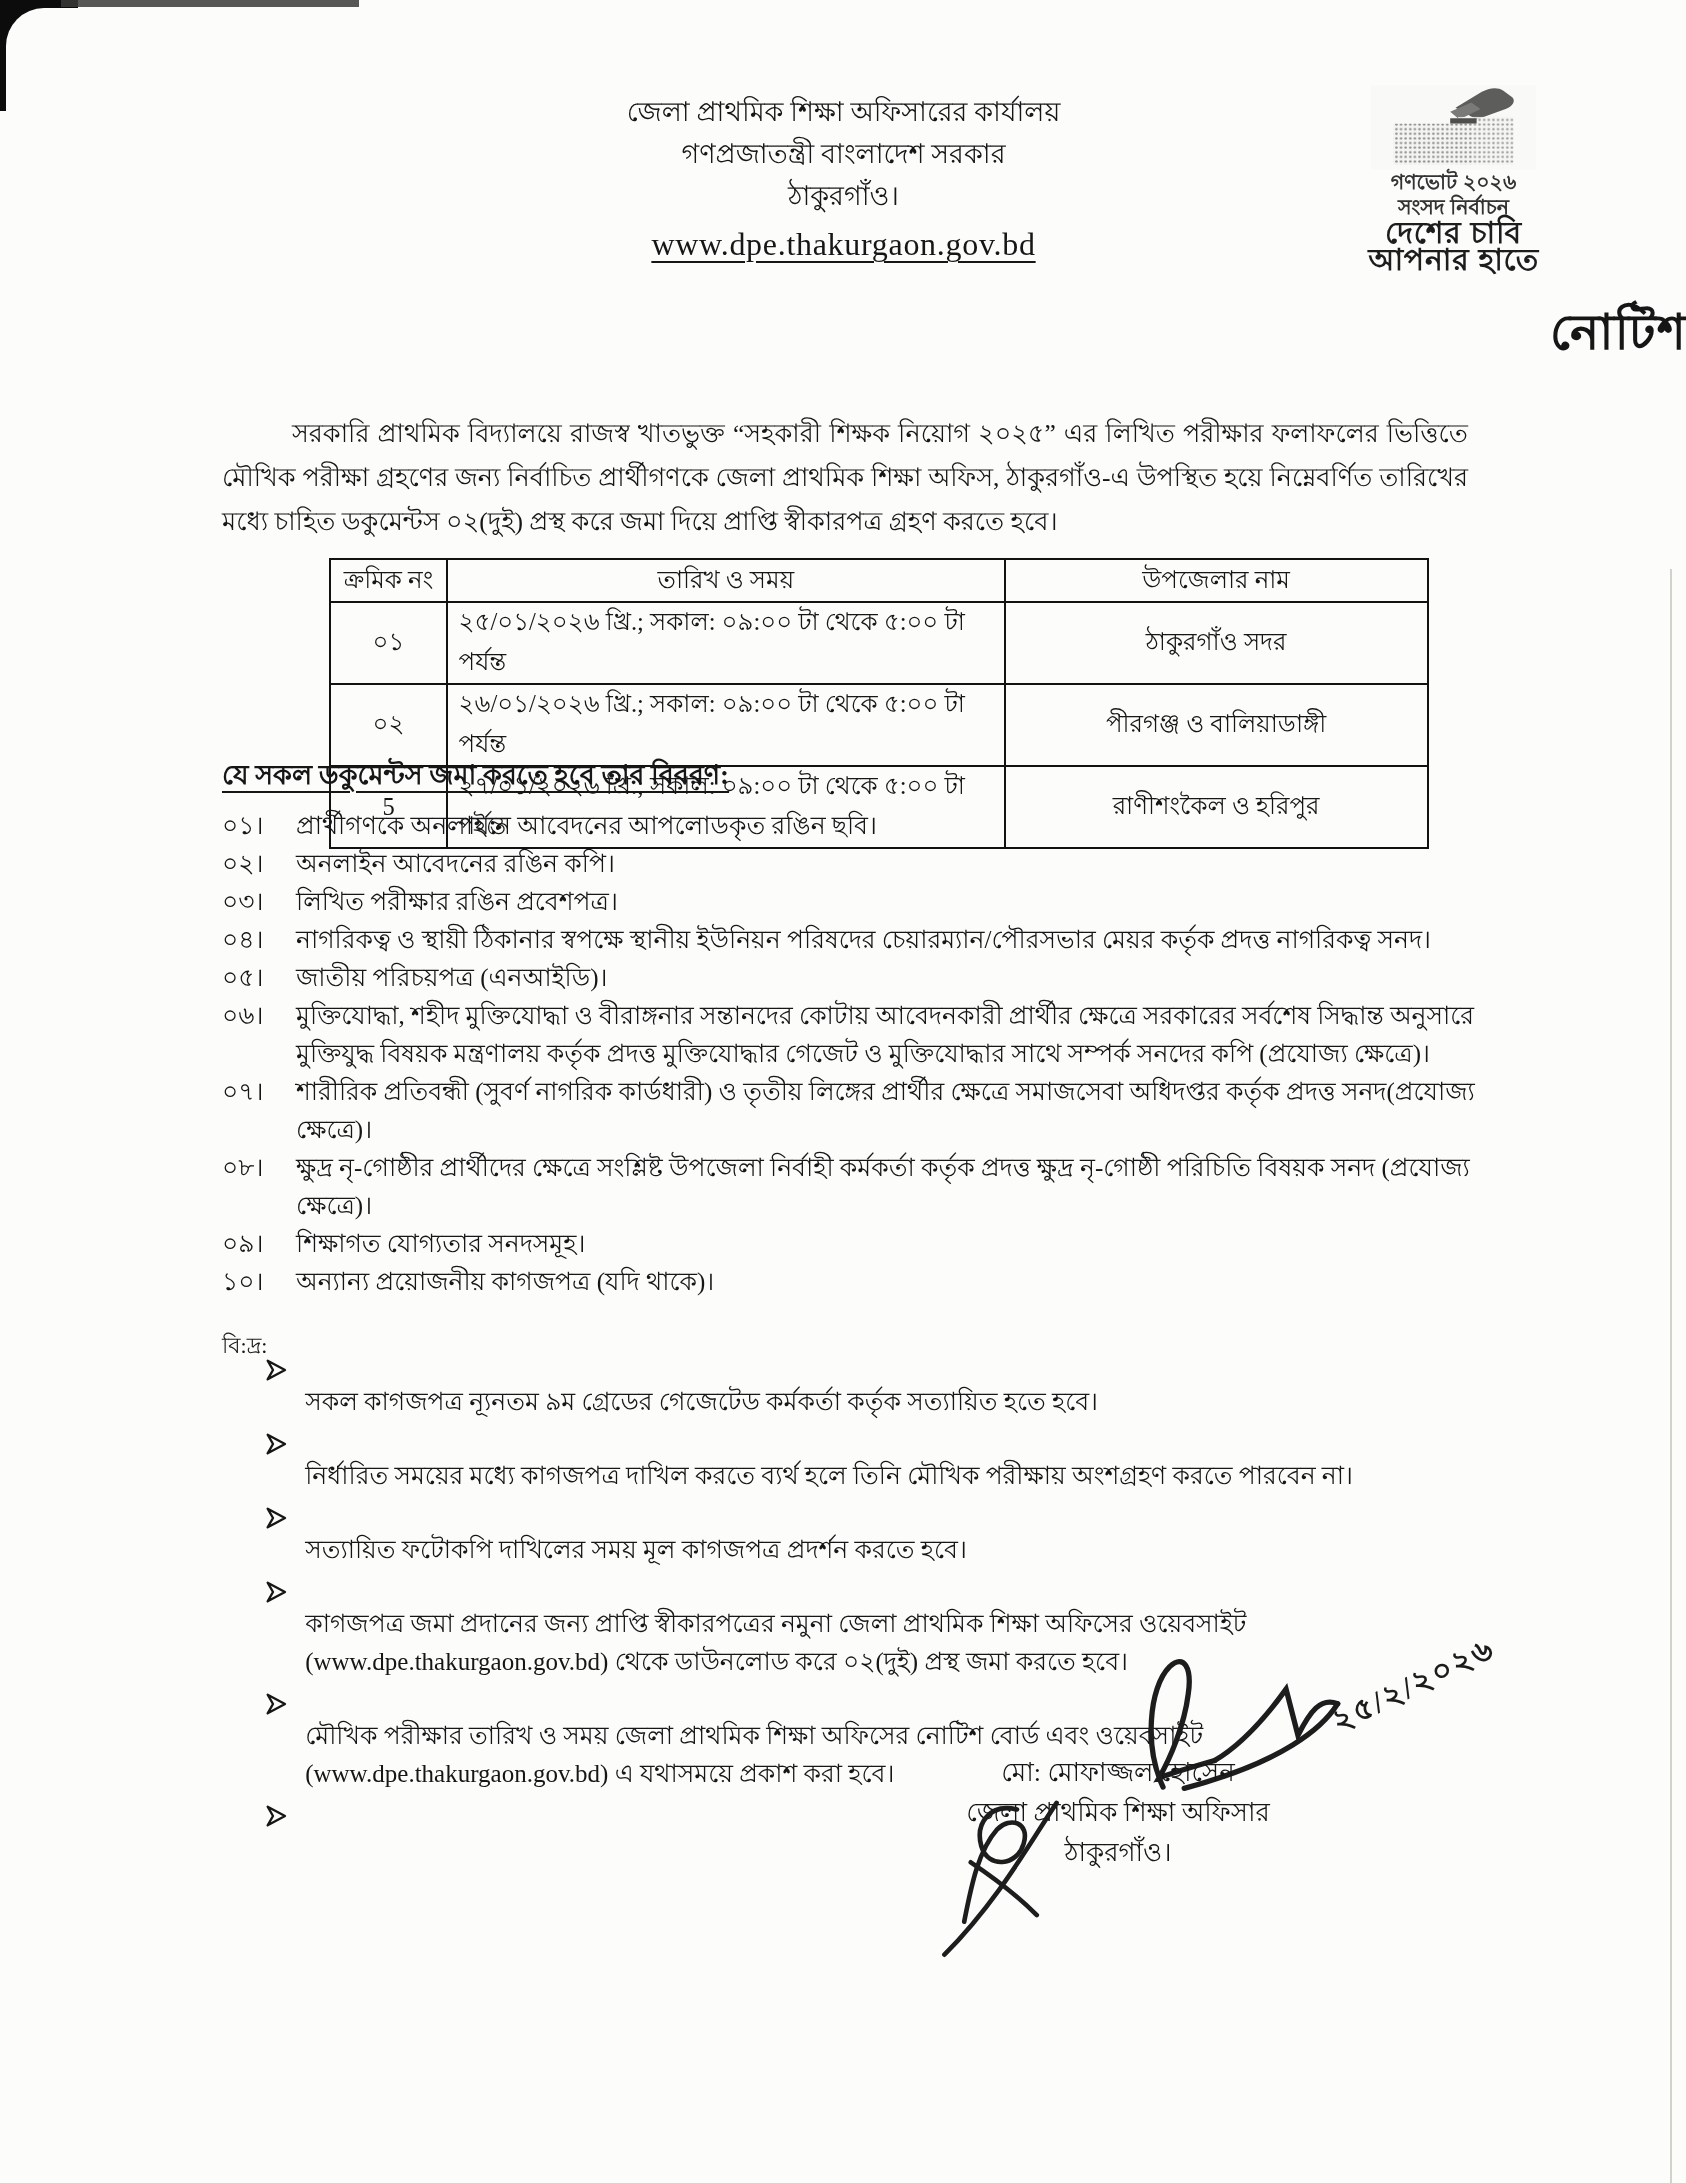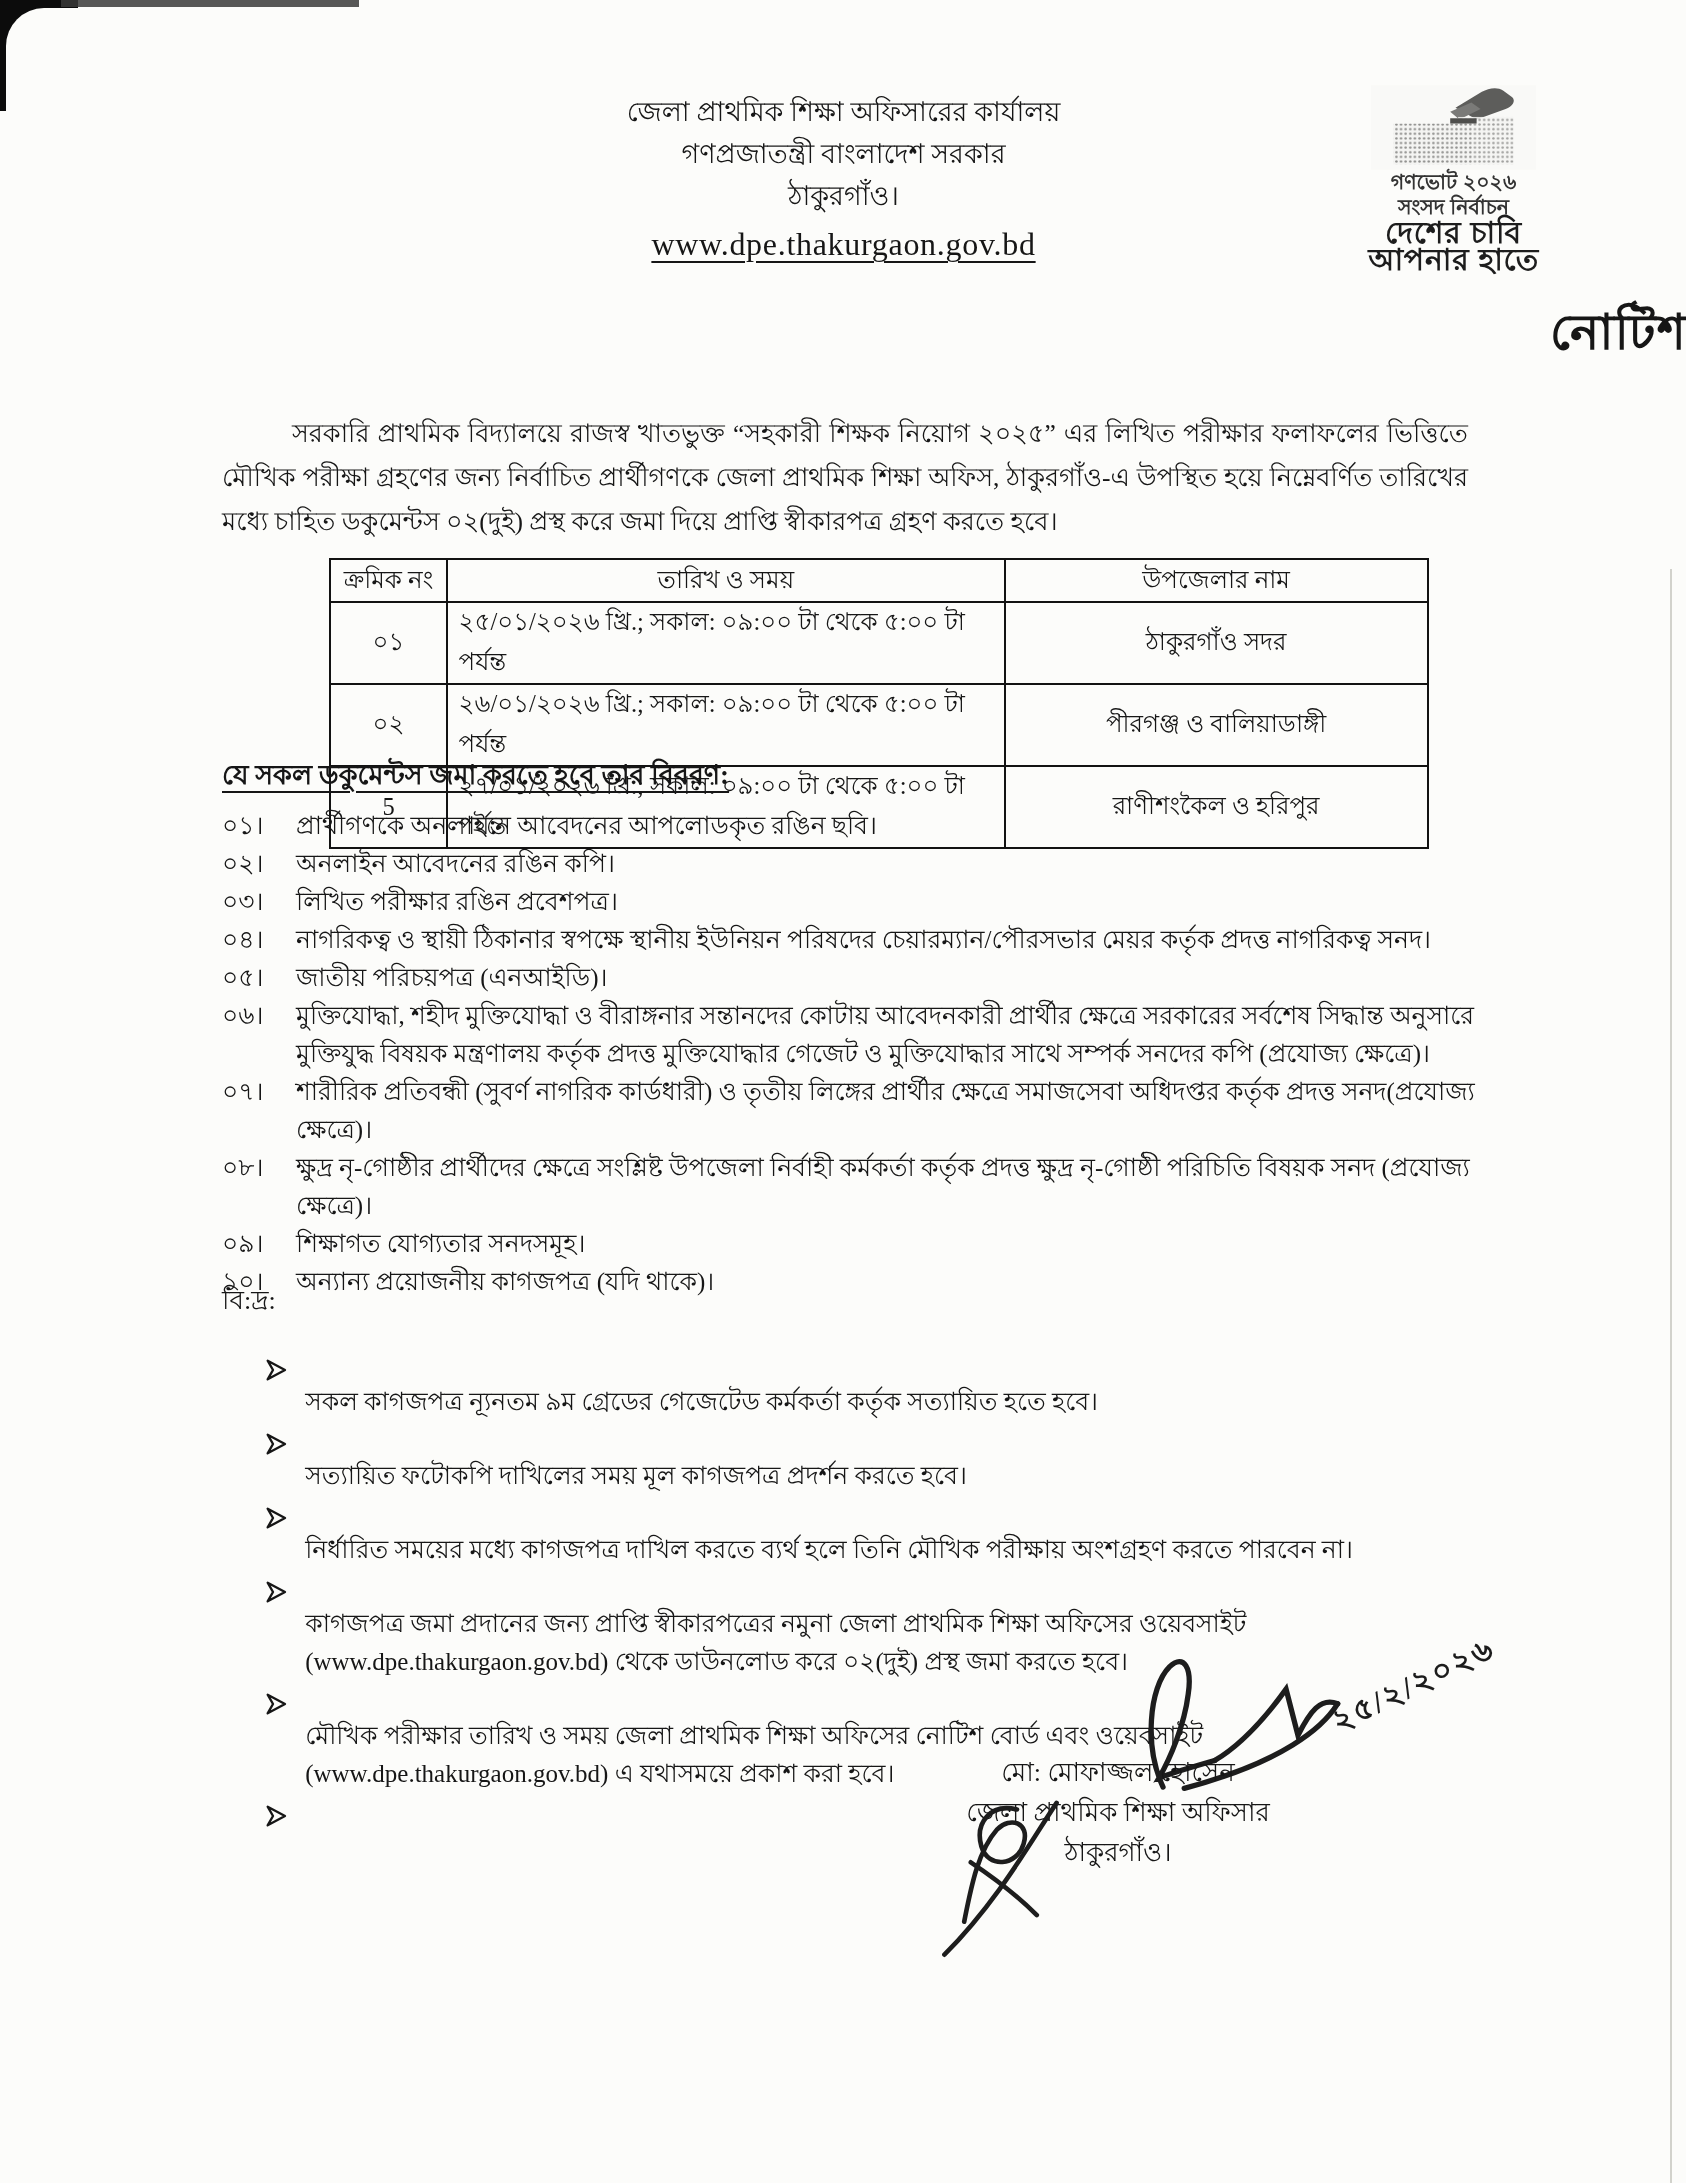--- a/index.html
+++ b/index.html
@@ -49,21 +49,21 @@
   .schedule td.c-dt{text-align:left;padding-left:10.6px;}
   .schedule .c-up{width:405px;text-align:center;}
   
   .docs-heading{position:absolute;top:754px;left:222px;font-size:27px;font-weight:bold;
     text-decoration:underline;text-underline-offset:6.6px;text-decoration-thickness:2px;}
   .doc-list{position:absolute;top:807px;left:222px;width:1298px;list-style:none;margin:0;padding:0;}
   .doc-list li{display:flex;align-items:flex-start;font-size:25px;line-height:38px;}
   .doc-list .no{flex:0 0 74px;}
   .doc-list .txt{flex:1 1 auto;max-width:1221px;}
   
-  .nb-label{position:absolute;top:1280px;left:222px;font-size:26px;}
+  .nb-label{position:absolute;top:1328px;left:222px;font-size:22px;}
   .nb-list{position:absolute;top:1351px;left:262px;width:1191px;list-style:none;margin:0;padding:0;}
   .nb-list li{display:flex;align-items:flex-start;font-size:25px;line-height:38px;margin-bottom:4px;min-height:38px;}
   .nb-list .arrow{flex:0 0 30px;margin-top:6.6px;margin-right:13.2px;}
   .nb-list .txt{flex:1 1 auto;max-width:1138px;margin-top:32px;}
   .weblink{text-underline-offset:4.6px;text-decoration-thickness:2px;}
   
   .sig-scrawl{position:absolute;left:1085px;top:1648px;}
   .sig-date{position:absolute;left:1346px;top:1696px;font-size:31px;font-weight:bold;color:#1c1c1c;
     transform:rotate(-26deg);transform-origin:left bottom;letter-spacing:2px;white-space:nowrap;}
   .sig-block{position:absolute;left:925px;top:1753px;width:386px;text-align:center;
@@ -188,27 +188,27 @@
     <li>
       <svg class="arrow" width="24" height="24" viewBox="0 0 36 36">
           <path d="M4,4 L30,18 L4,32 L12,18 Z" fill="none" stroke="#161616" stroke-width="3.5" stroke-linejoin="round"></path>
         </svg>
       <span class="txt">সকল কাগজপত্র ন্যূনতম ৯ম গ্রেডের গেজেটেড কর্মকর্তা কর্তৃক সত্যায়িত হতে হবে।</span>
     </li>
     <li>
       <svg class="arrow" width="24" height="24" viewBox="0 0 36 36">
           <path d="M4,4 L30,18 L4,32 L12,18 Z" fill="none" stroke="#161616" stroke-width="3.5" stroke-linejoin="round"></path>
         </svg>
+      <span class="txt">নির্ধারিত সময়ের মধ্যে কাগজপত্র দাখিল করতে ব্যর্থ হলে তিনি মৌখিক পরীক্ষায় অংশগ্রহণ করতে পারবেন না।</span>
+    </li>
+    <li>
+      <svg class="arrow" width="24" height="24" viewBox="0 0 36 36">
+          <path d="M4,4 L30,18 L4,32 L12,18 Z" fill="none" stroke="#161616" stroke-width="3.5" stroke-linejoin="round"></path>
+        </svg>
       <span class="txt">সত্যায়িত ফটোকপি দাখিলের সময় মূল কাগজপত্র প্রদর্শন করতে হবে।</span>
-    </li>
-    <li>
-      <svg class="arrow" width="24" height="24" viewBox="0 0 36 36">
-          <path d="M4,4 L30,18 L4,32 L12,18 Z" fill="none" stroke="#161616" stroke-width="3.5" stroke-linejoin="round"></path>
-        </svg>
-      <span class="txt">নির্ধারিত সময়ের মধ্যে কাগজপত্র দাখিল করতে ব্যর্থ হলে তিনি মৌখিক পরীক্ষায় অংশগ্রহণ করতে পারবেন না।</span>
     </li>
     <li>
       <svg class="arrow" width="24" height="24" viewBox="0 0 36 36">
           <path d="M4,4 L30,18 L4,32 L12,18 Z" fill="none" stroke="#161616" stroke-width="3.5" stroke-linejoin="round"></path>
         </svg>
       <span class="txt"><span>কাগজপত্র জমা প্রদানের জন্য প্রাপ্তি স্বীকারপত্রের নমুনা জেলা প্রাথমিক শিক্ষা অফিসের ওয়েবসাইট </span><span class="weblink">(www.dpe.thakurgaon.gov.bd)</span><span> থেকে ডাউনলোড করে ০২(দুই) প্রস্থ জমা করতে হবে।</span></span>
     </li>
     <li>
       <svg class="arrow" width="24" height="24" viewBox="0 0 36 36">
           <path d="M4,4 L30,18 L4,32 L12,18 Z" fill="none" stroke="#161616" stroke-width="3.5" stroke-linejoin="round"></path>

